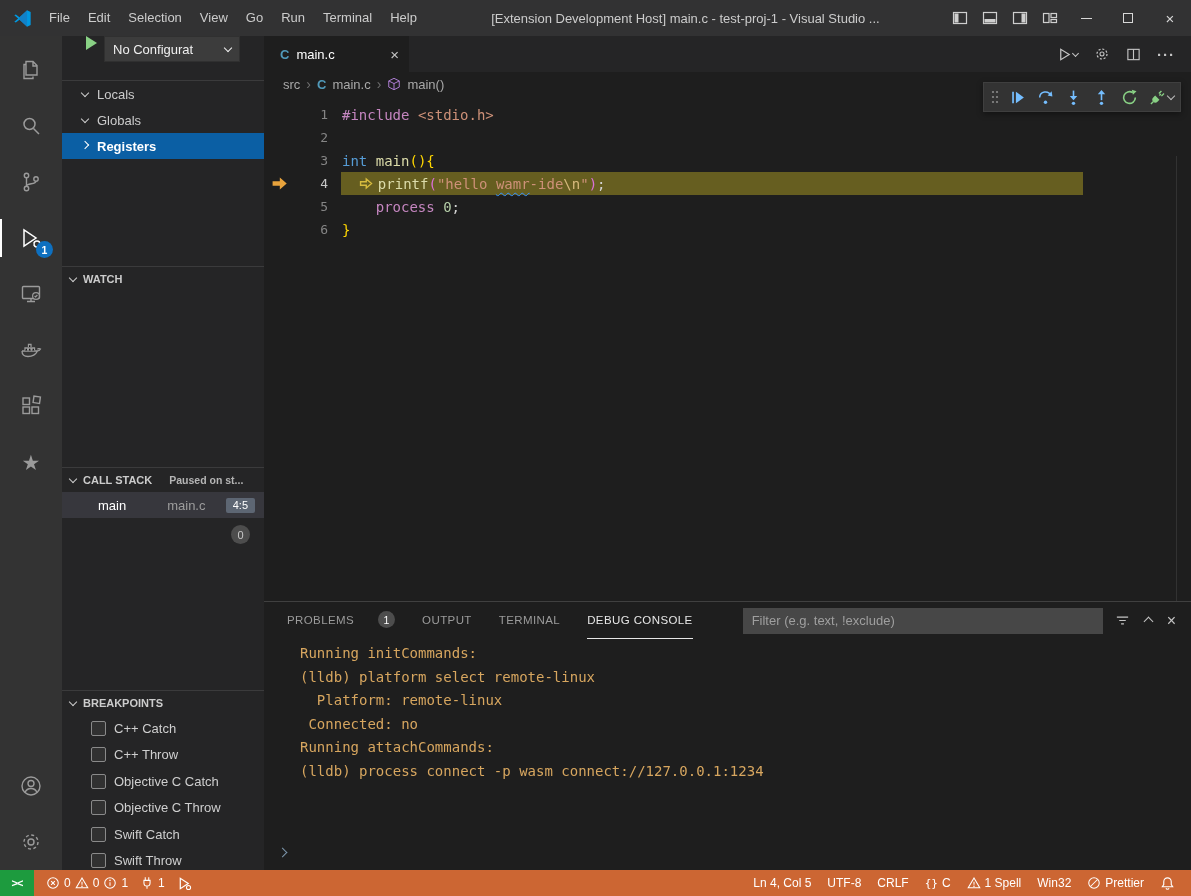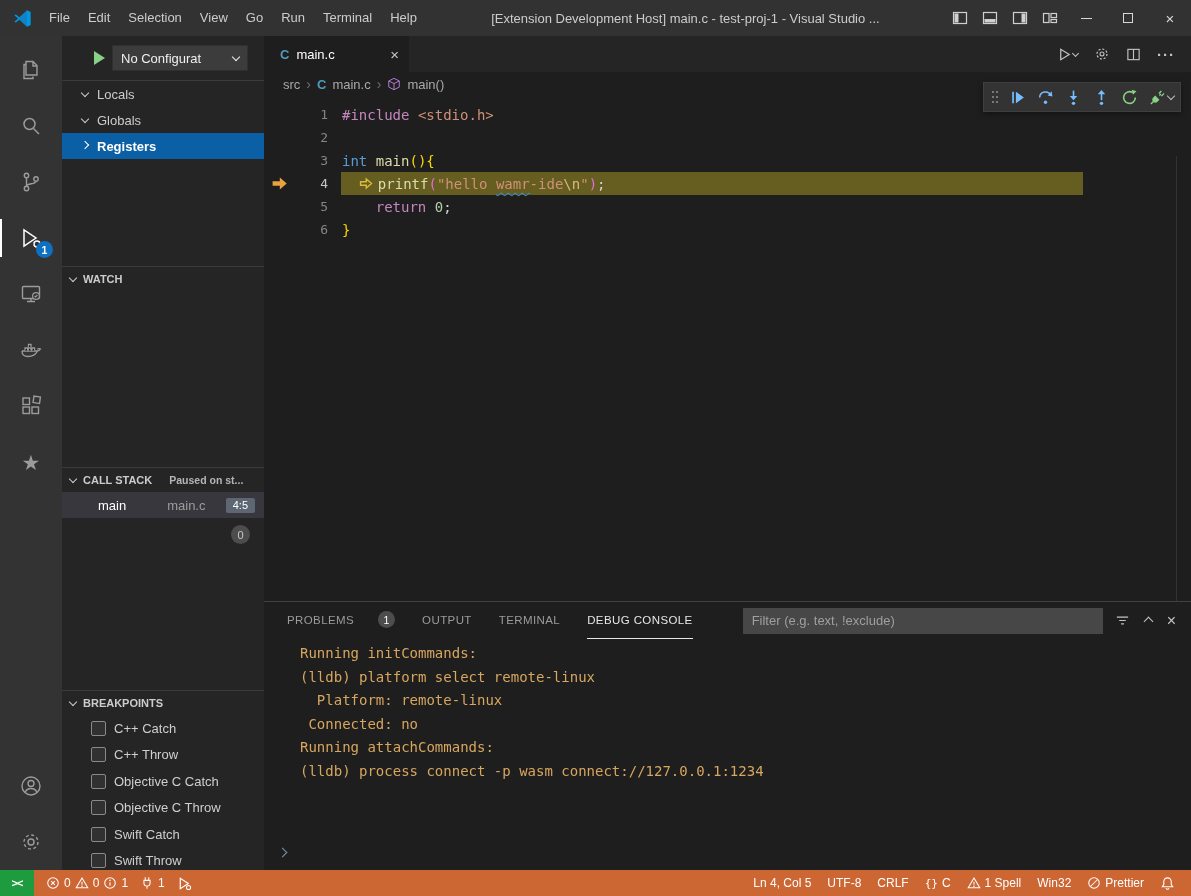--- a/index.html
+++ b/index.html
@@ -33,21 +33,21 @@
   .act-item{height:56px;display:flex;align-items:center;justify-content:center;position:relative;color:#9b9b9b}
   .act-item.first{margin-top:6px}
   .act-item.active{color:#ffffff}
   .act-item.active::before{content:"";position:absolute;left:0;top:9px;bottom:9px;width:2px;background:#fff}
   .act-badge{position:absolute;right:9px;bottom:8px;min-width:17px;height:17px;border-radius:9px;background:#0e70c0;color:#fff;font-size:10.5px;display:flex;align-items:center;justify-content:center;font-weight:bold}
   .act-spacer{flex:1}
   .star-glyph{font-size:21px;line-height:1}
 
   
   .sidebar{width:202px;background:#252526;flex:none;display:flex;flex-direction:column;overflow:hidden}
-  .config-row{height:44px;display:flex;align-items:center;padding-left:32px;position:relative}
+  .config-row{height:44px;display:flex;padding-left:24px;position:relative}
   .play-green{width:0;height:0;border-left:11px solid #89d185;border-top:7px solid transparent;border-bottom:7px solid transparent;margin-right:7px}
   .config-select{width:136px;height:26px;background:#3c3c3c;border:1px solid #303030;color:#f0f0f0;display:flex;align-items:center;padding:0 8px;font-size:13px;justify-content:space-between}
   .sec{border-top:1px solid rgba(128,128,128,0.25);overflow:hidden;display:flex;flex-direction:column}
   .sec-variables{height:186px}
   .sec-watch{height:201px}
   .sec-callstack{height:223px}
   .sec-breakpoints{flex:1}
   .sec-header{height:24px;display:flex;align-items:center;padding-left:8px;gap:7px;color:#cccccc;font-size:11px;font-weight:bold;flex:none}
   .sec-header .hdr-icon{margin-left:auto;margin-right:14px;color:#bdbdbd}
   .paused-note{margin-left:10px;color:#b5b5b5;font-size:10.5px;font-weight:bold}
@@ -458,21 +458,21 @@
                   </svg>
                 </div>
                 <div class="ln">4</div>
                 <div class="toks"><span class="tk-pl">  </span><span class="inline-bp"><svg width="14" height="13" viewBox="0 0 16 14">
                       <path fill="none" stroke="#d8bc3e" stroke-width="1.6" d="M1.8 5 H8.3 V1.8 L14.3 7 L8.3 12.2 V9 H1.8 Z"></path>
                     </svg></span><span class="tk-fn">printf</span><span class="tk-br2">(</span><span class="tk-str">"hello </span><span class="tk-str spell">wamr</span><span class="tk-str">-ide</span><span class="tk-esc">\n</span><span class="tk-str">"</span><span class="tk-br2">)</span><span class="tk-pl">;</span></div>
               </div>
               <div class="code-line">
                 <div class="glyph"></div>
                 <div class="ln">5</div>
-                <div class="toks"><span class="tk-pl">    </span><span class="tk-kw">return</span><span class="tk-pl"> </span><span class="tk-num">0</span><span class="tk-pl">;</span></div>
+                <div class="toks"><span class="tk-pl">    </span><span class="tk-kw">process</span><span class="tk-pl"> </span><span class="tk-num">0</span><span class="tk-pl">;</span></div>
               </div>
               <div class="code-line">
                 <div class="glyph"></div>
                 <div class="ln">6</div>
                 <div class="toks"><span class="tk-br1">}</span></div>
               </div>
             </div>
           <div class="scroll-strip"></div>
         </div>
       </div>

